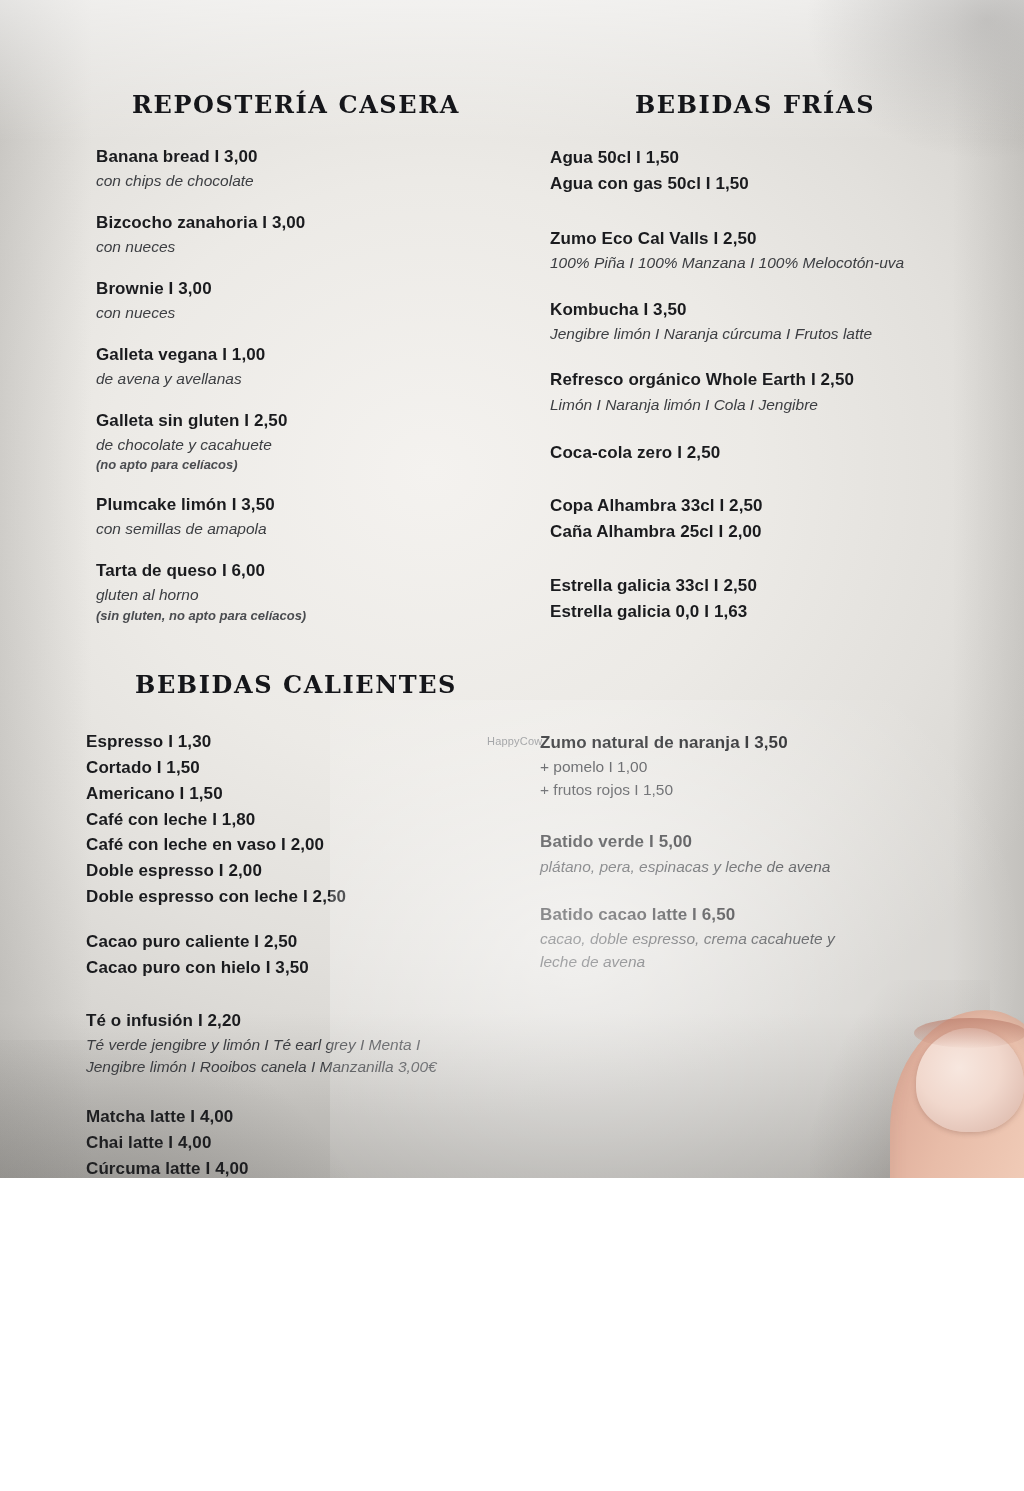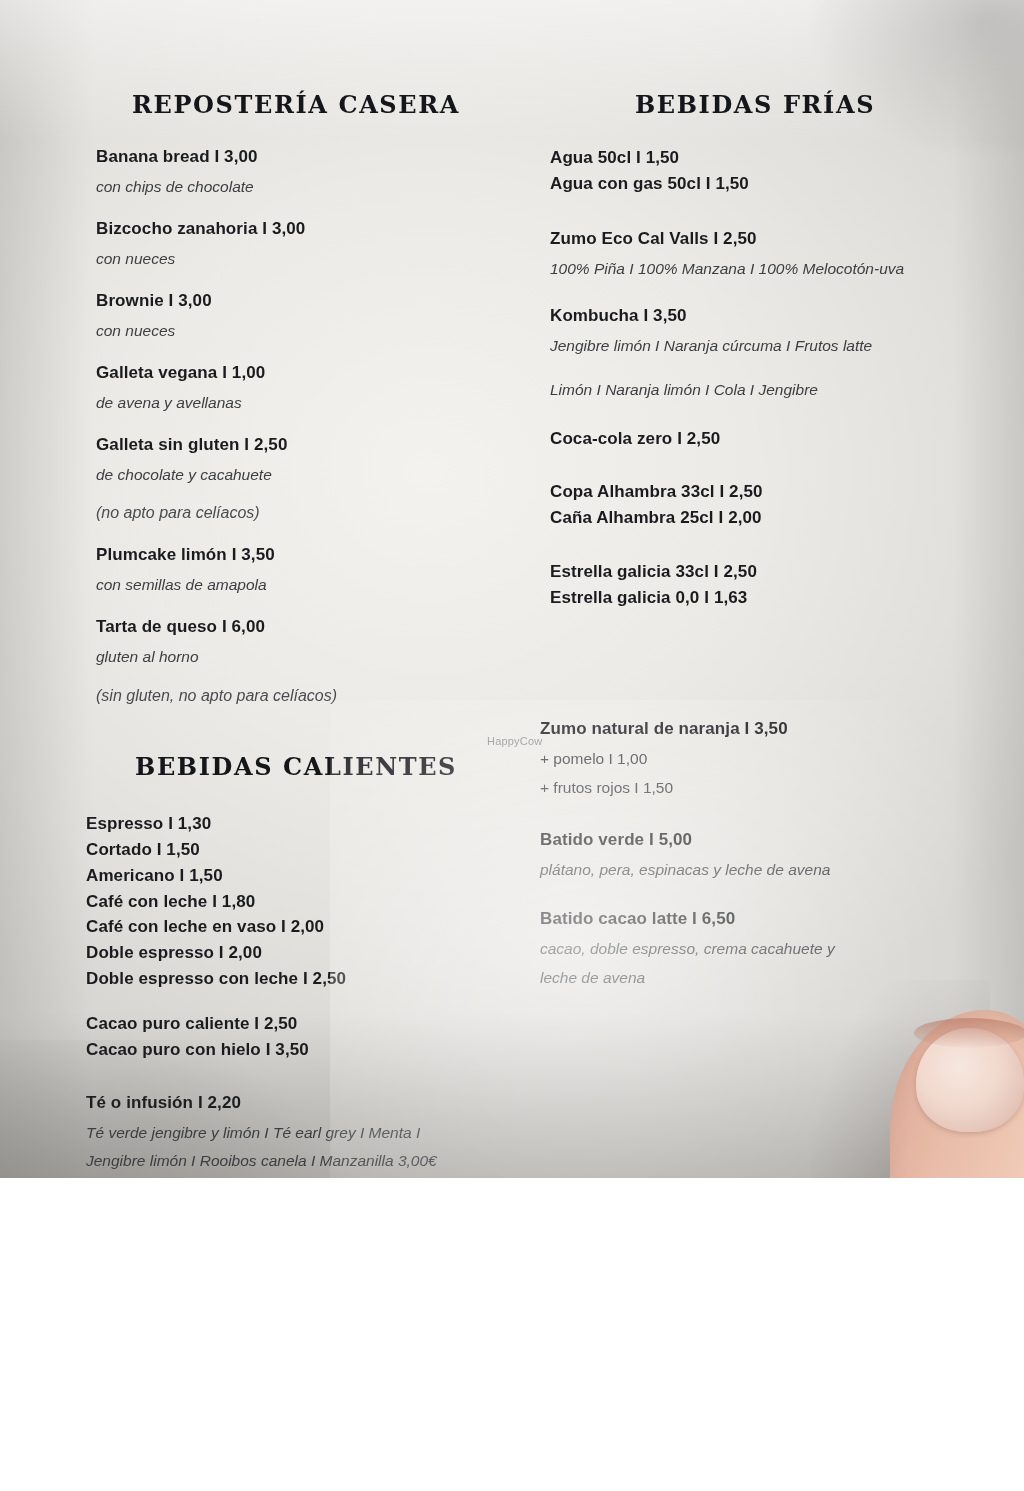--- a/index.html
+++ b/index.html
@@ -84,26 +84,27 @@
     line-height: 1.42;
     color: #1a1b1e;
     letter-spacing: 0.1px;
   }
   .desc {
     font-family: "Liberation Sans", sans-serif;
     font-style: italic;
     font-size: 15.5px;
     line-height: 1.34;
     color: #3c3e42;
-    margin-top: 8px;
+    margin-top: 2px;
   }
   .desc.small {
-    font-size: 16px;
+    font-size: 13px;
     color: #4a4c50;
-    margin-top: 17px;
+    margin-top: 1px;
+    font-weight: bold;
   }
   .tight .item { line-height: 1.52; }
   .indent-2 { padding-left: 10px; }
 
   
   #watermark {
     position: absolute;
     left: 487px; top: 735px;
     font-family: "Liberation Sans", sans-serif;
     font-size: 11px;
@@ -268,20 +269,21 @@
       <div class="item">Zumo Eco Cal Valls I 2,50</div>
       <div class="desc">100% Piña I 100% Manzana I 100% Melocotón-uva</div>
     </div>
 
     <div class="group indent-2" style="margin-top:24px;">
       <div class="item">Kombucha I 3,50</div>
       <div class="desc">Jengibre limón I Naranja cúrcuma I Frutos latte</div>
     </div>
 
     <div class="group indent-2" style="margin-top:24px;">
+      <div class="item">Refresco orgánico Whole Earth I 2,50</div>
       <div class="desc">Limón I Naranja limón I Cola I Jengibre</div>
     </div>
 
     <div class="group indent-2" style="margin-top:26px;">
       <div class="item">Coca-cola zero I 2,50</div>
     </div>
 
     <div class="group tight indent-2" style="margin-top:28px;">
       <div class="item">Copa Alhambra 33cl I 2,50</div>
       <div class="item">Caña Alhambra 25cl I 2,00</div>

